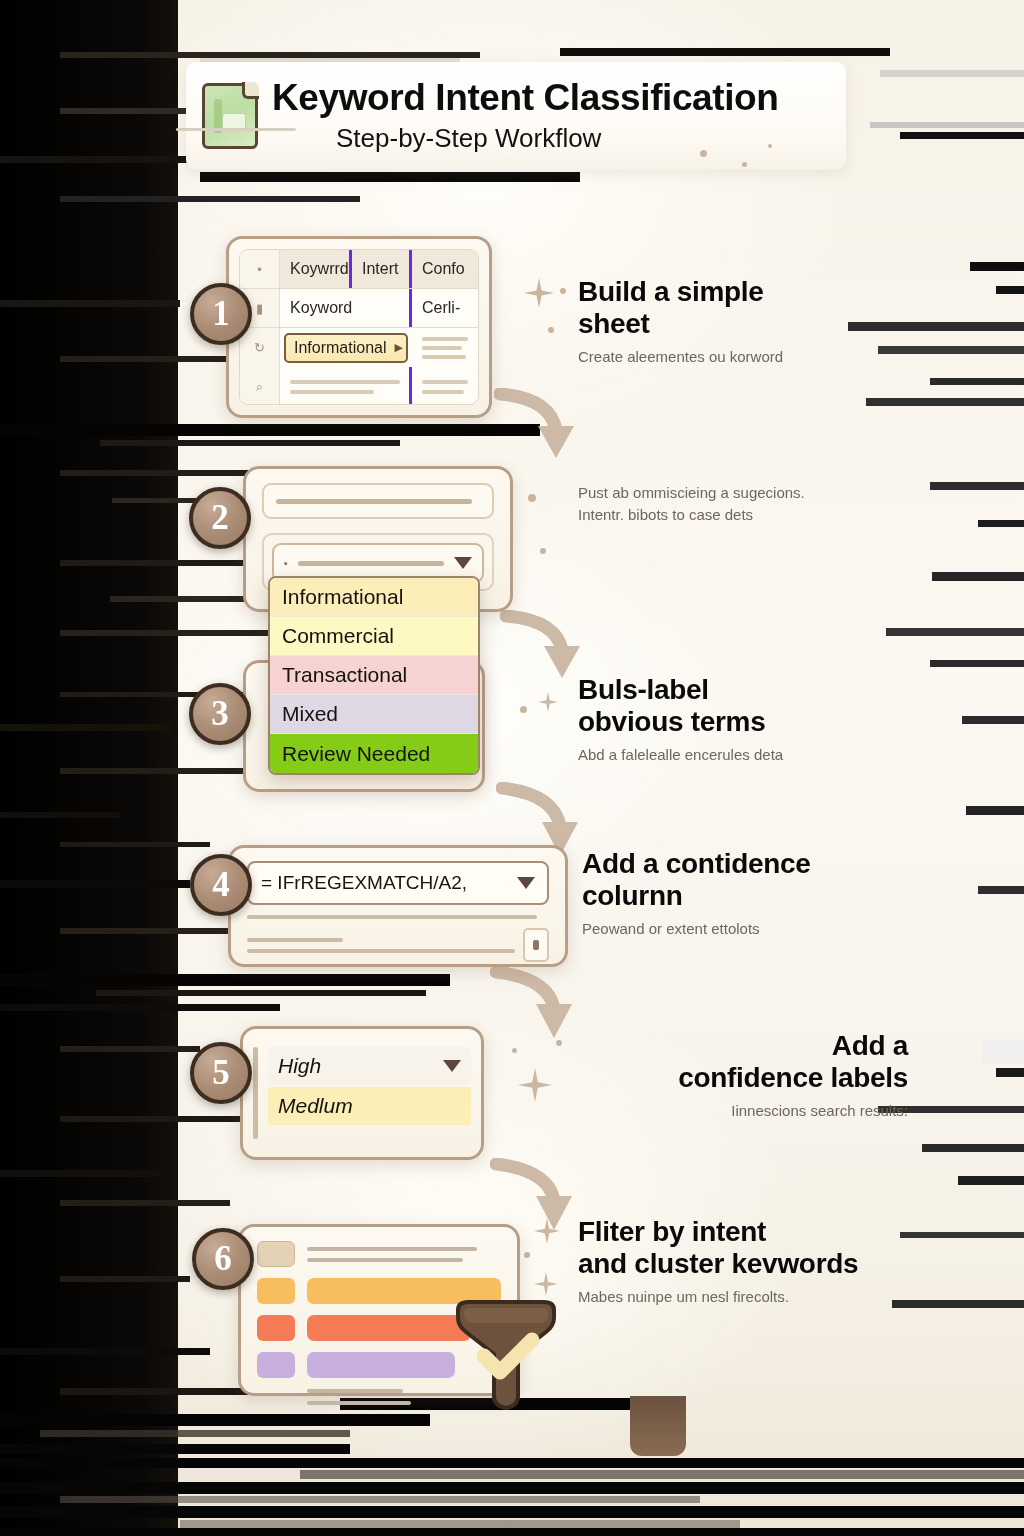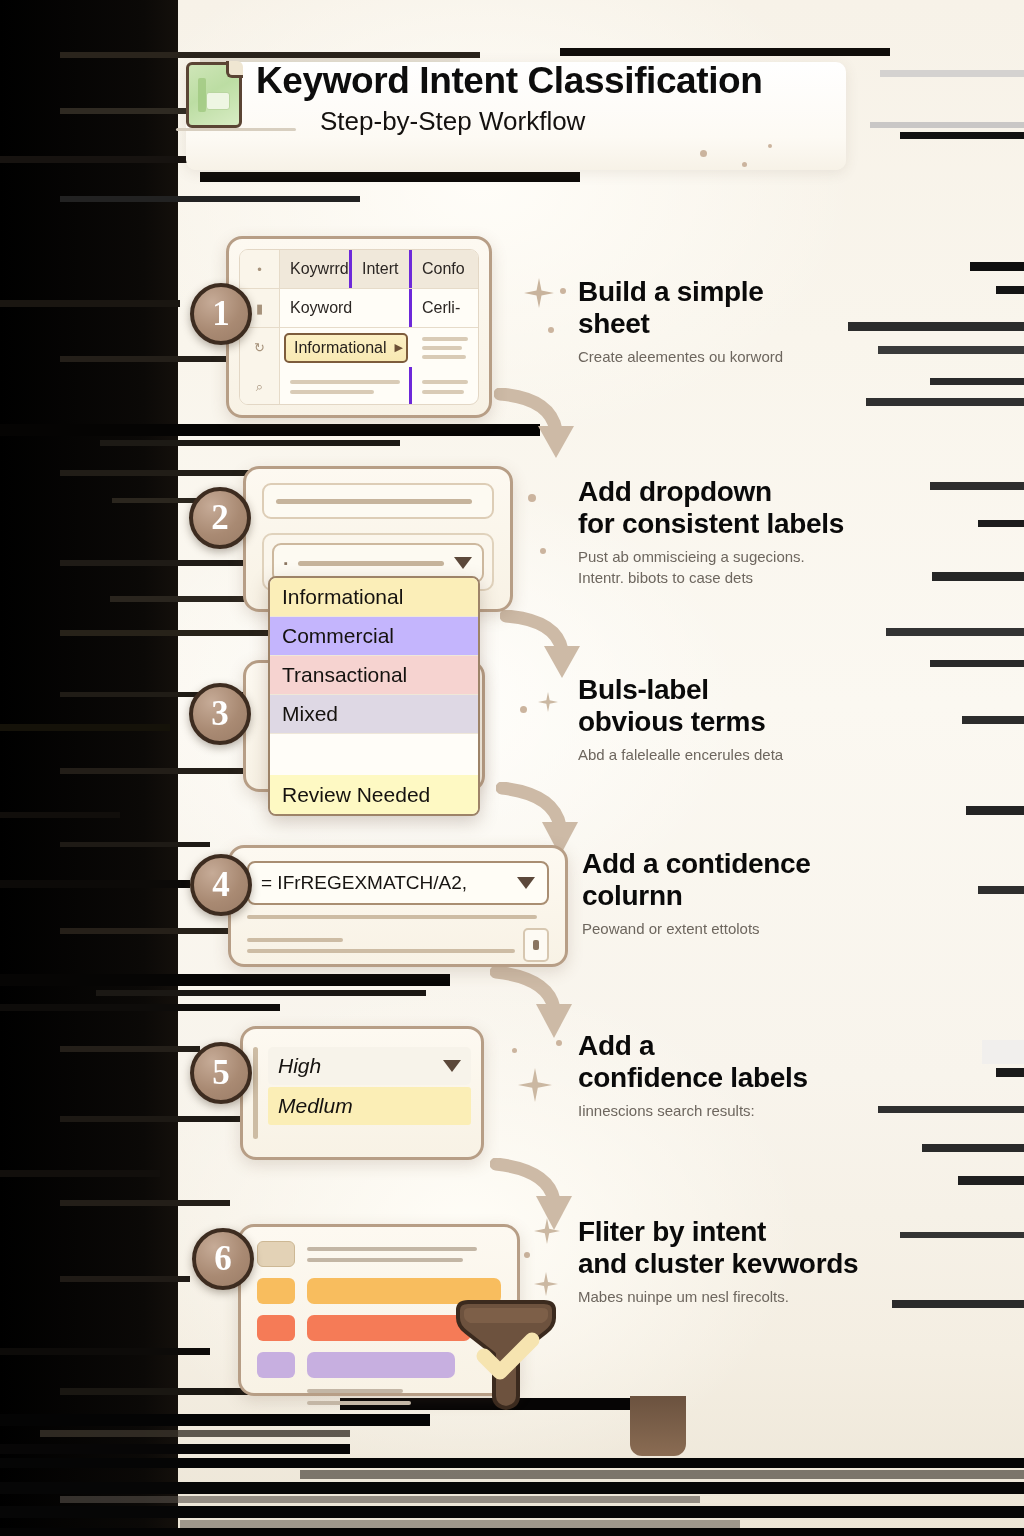--- a/index.html
+++ b/index.html
@@ -49,21 +49,21 @@
   
   .glitch { position: absolute; inset: 0; pointer-events: none; }
   .gl { position: absolute; }
 
   
   .header {
     position: absolute; left: 186px; top: 62px; width: 660px; height: 108px;
     background: linear-gradient(180deg,#ffffff 0%, #fdfaf4 70%, #f7f2e7 100%);
     border-radius: 10px;
     box-shadow: 0 3px 14px rgba(90,70,50,.10);
-    display: flex; align-items: flex-start; padding-left: 0;
+    display: flex; align-items: center; padding-left: 16px;
   }
   .doc-icon { width: 56px; height: 66px; position: relative; flex: 0 0 auto; margin-right: 6px; }
   .doc-icon .sheet {
     position: absolute; inset: 0;
     background: linear-gradient(150deg,#cfe6b8 0%, #bcdda3 45%, #d8ecc4 100%);
     border: 3px solid #5a4434;
     border-radius: 6px 16px 6px 6px;
   }
   .doc-icon .fold {
     position: absolute; right: -1px; top: -1px; width: 17px; height: 17px;
@@ -317,51 +317,49 @@
       <div style="margin-top:14px;background:#fbf6ec;border:2px solid #e0d2bc;border-radius:10px;padding:8px 8px 6px 8px;">
         <div class="dd-field">
           <span style="font-size:11px;color:#8a7560;">▪</span>
           <div class="ph" style="flex:1;height:5px;background:#c6b49c;"></div>
           <span class="caret"></span>
         </div>
       </div>
     </div>
   </div>
   <div class="copy" style="left:578px;top:476px;width:320px;">
-    <h3><span>Add dropdown</span><br>
-        <span>for consistent labels</span></h3>
     <p>Pust ab ommiscieing a sugecions.</p>
     <p style="margin-top:2px;">Intentr. bibots to case dets</p>
   </div>
   <div class="dot" style="left:528px;top:494px;width:8px;height:8px;"></div>
   <div class="dot" style="left:540px;top:548px;width:6px;height:6px;"></div>
   <div class="arrow" style="left:500px;top:610px;">
     <svg width="90" height="72" viewBox="0 0 90 72">
         <path d="M6 6 Q56 10 62 40" stroke="#cdbaa6" stroke-width="13" fill="none" stroke-linecap="round"></path>
         <path d="M44 36 L80 36 L62 68 Z" fill="#cdbaa6"></path>
       </svg>
   </div>
 
   <div class="badge" style="left:189px;top:683px;">3</div>
   <div class="card" style="left:243px;top:660px;width:242px;height:132px;"></div>
 
   <div class="dd-list" style="position:absolute;left:268px;top:576px;width:212px;z-index:8;box-shadow:0 6px 18px rgba(90,65,45,.25);">
     <div class="dd-opt" style="background:#fbeeb8;">
         <span>Informational</span>
       </div>
-    <div class="dd-opt" style="background:#c4b5fd;">
+    <div class="dd-opt" style="background:#fef9c3;">
         <span>Commercial</span>
       </div>
     <div class="dd-opt" style="background:#f6d3d0;">
         <span>Transactional</span>
       </div>
     <div class="dd-opt" style="background:#ded8e4;">
         <span>Mixed</span>
       </div>
-    <div class="dd-opt" style="background:#fef9c3;border-bottom:none;margin-top:41px;">
+    <div class="dd-opt" style="background:#84cc16;border-bottom:none;">
         <span>Review Needed</span>
       </div>
   </div>
   <div class="copy" style="left:578px;top:674px;width:300px;">
     <h3><span>Buls-label</span><br>
         <span>obvious terms</span></h3>
     <p>Abd a falelealle encerules deta</p>
   </div>
   <div class="dot" style="left:520px;top:706px;width:7px;height:7px;"></div>
   <div class="spark" style="left:538px;top:692px;">
@@ -422,21 +420,21 @@
       </div>
     </div>
   </div>
   <div class="spark" style="left:518px;top:1068px;">
     <svg width="34" height="34" viewBox="0 0 24 24">
         <path d="M12 0 L14 10 L24 12 L14 14 L12 24 L10 14 L0 12 L10 10 Z" fill="#cbb8a2"></path>
       </svg>
   </div>
   <div class="dot" style="left:556px;top:1040px;width:6px;height:6px;"></div>
   <div class="dot" style="left:512px;top:1048px;width:5px;height:5px;"></div>
-  <div class="copy" style="left:578px;top:1030px;width:330px;">
+  <div class="copy" style="left:578px;top:1030px;width:330px;text-align:right;">
     <h3><span>Add a</span><br>
         <span>confidence labels</span></h3>
     <p>Iinnescions search results:</p>
   </div>
   <div class="arrow" style="left:490px;top:1158px;">
     <svg width="92" height="78" viewBox="0 0 92 78">
         <path d="M6 6 Q58 12 64 42" stroke="#cdbaa6" stroke-width="13" fill="none" stroke-linecap="round"></path>
         <path d="M46 38 L82 38 L64 72 Z" fill="#cdbaa6"></path>
       </svg>
   </div>

